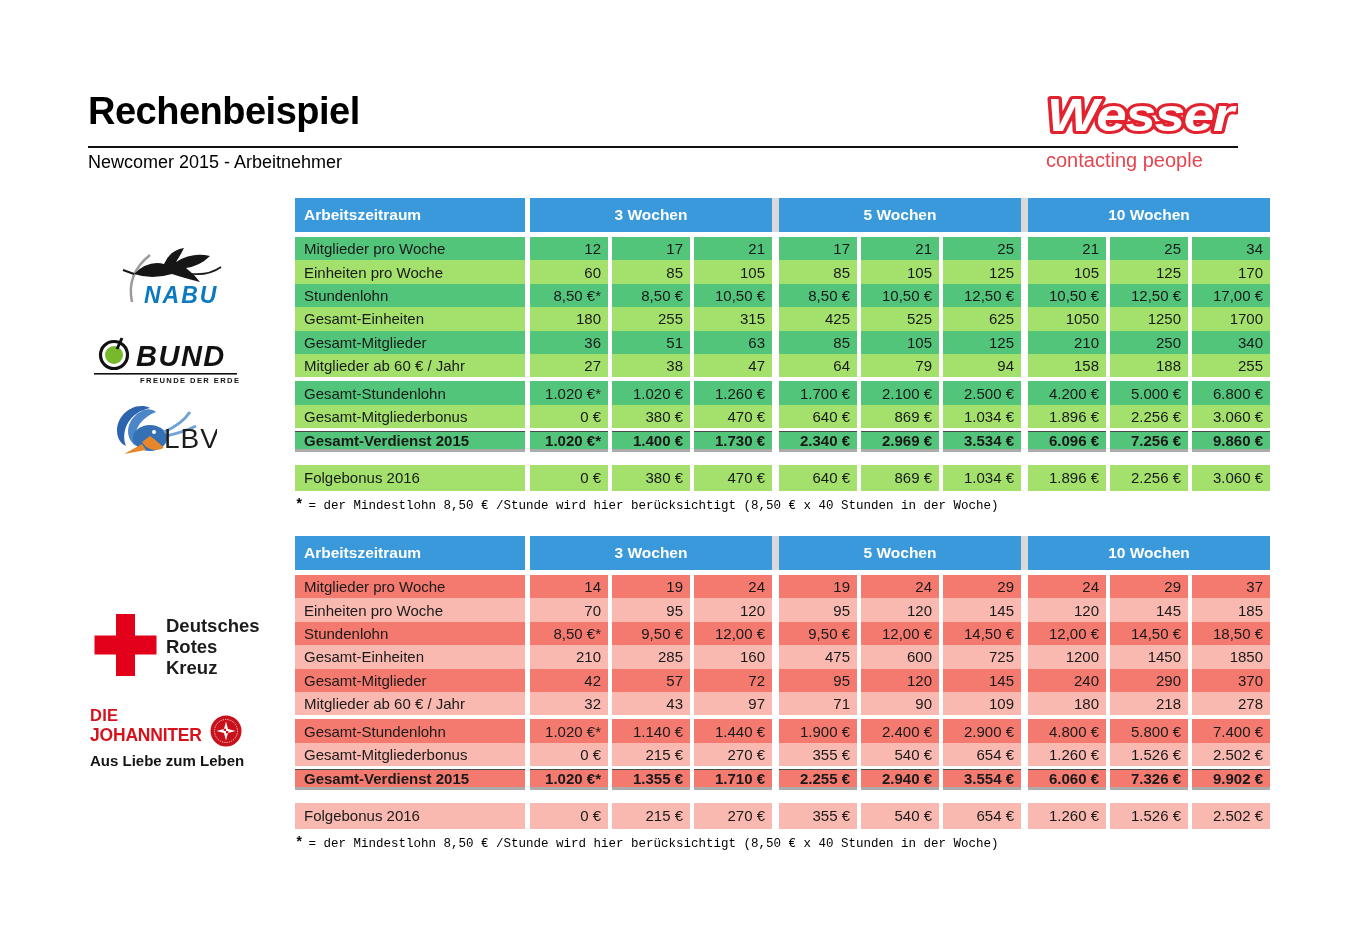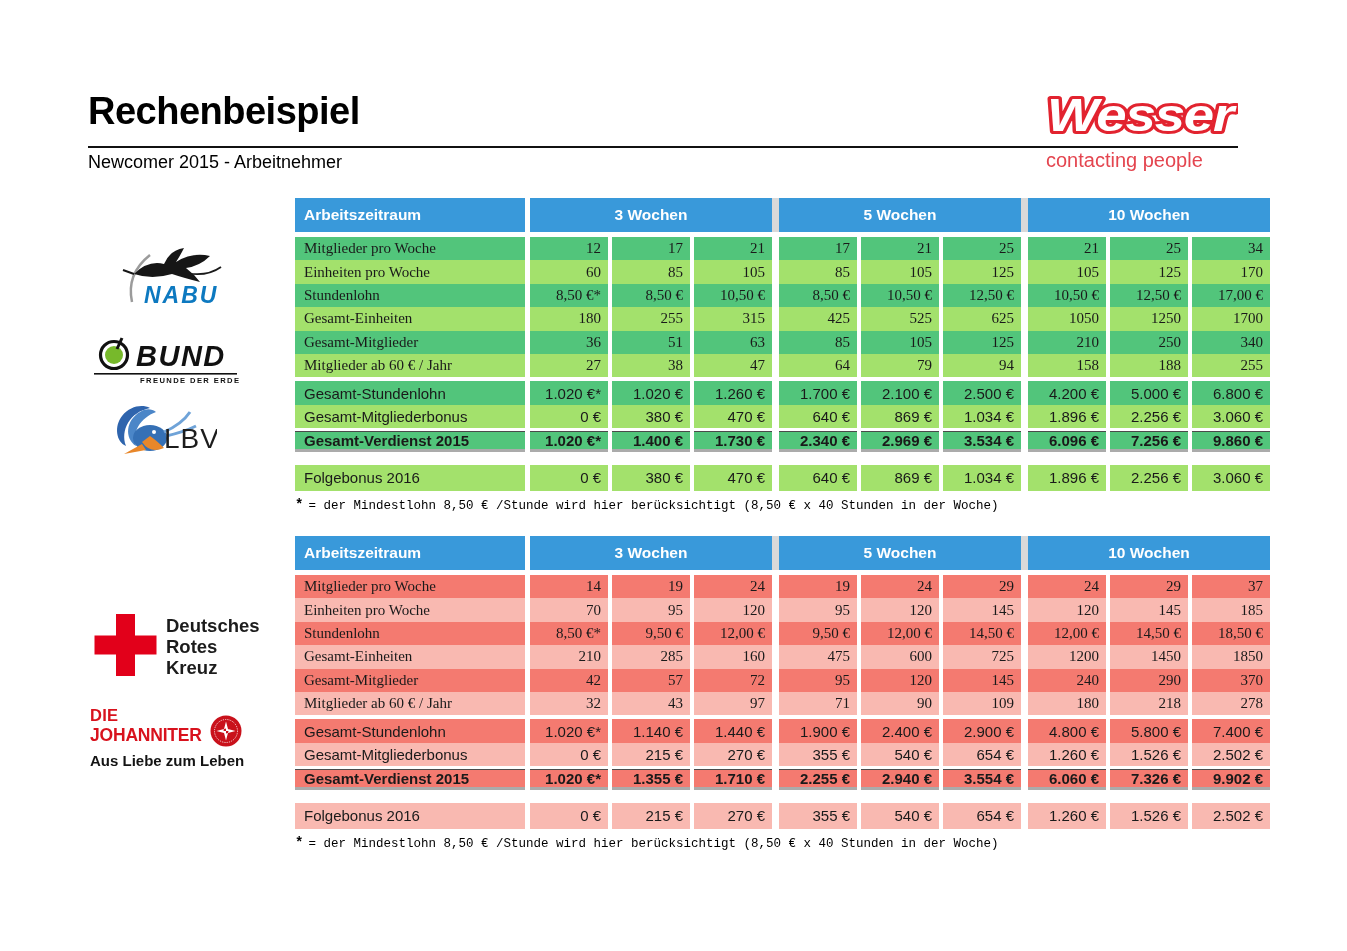--- a/index.html
+++ b/index.html
@@ -28,21 +28,21 @@
   .tbl.green{top:198px;}
   .tbl.red{top:536px;}
 
   .thead{display:flex;height:34px;}
   .th{background:#3999DA;color:#fff;font-weight:bold;font-size:15.5px;display:flex;align-items:center;box-sizing:border-box;}
   .th.label{width:230px;padding-left:9px;}
   .th.group{width:242px;justify-content:center;}
   .sp5{width:5px;}
   .sp7{width:7px;background:#d9d9d9;}
 
-  .rows{margin-top:5px;font-family:Liberation Serif, serif;}
+  .rows{margin-top:5px;}
   .totals{margin-top:4px;}
   .bonus{margin-top:13px;}
   .trow{display:flex;height:23.4px;font-size:15px;}
   .trow.brow{height:26px;}
   .cell{display:flex;align-items:center;box-sizing:border-box;}
   .lbl{width:230px;padding-left:9px;}
   .val{width:78px;margin-left:4px;justify-content:flex-end;padding-right:7px;text-align:right;}
   .val.v0{margin-left:5px;}
   .val.g{margin-left:7px;}
 

